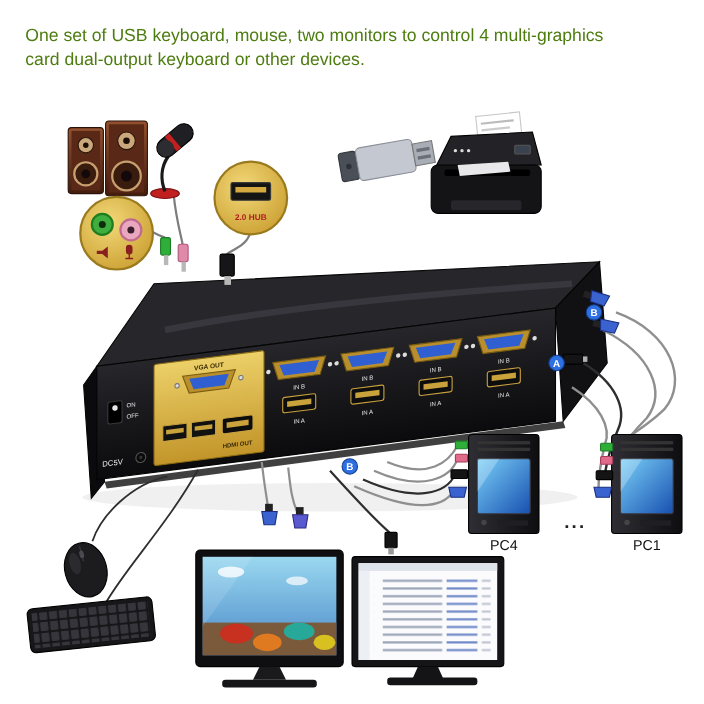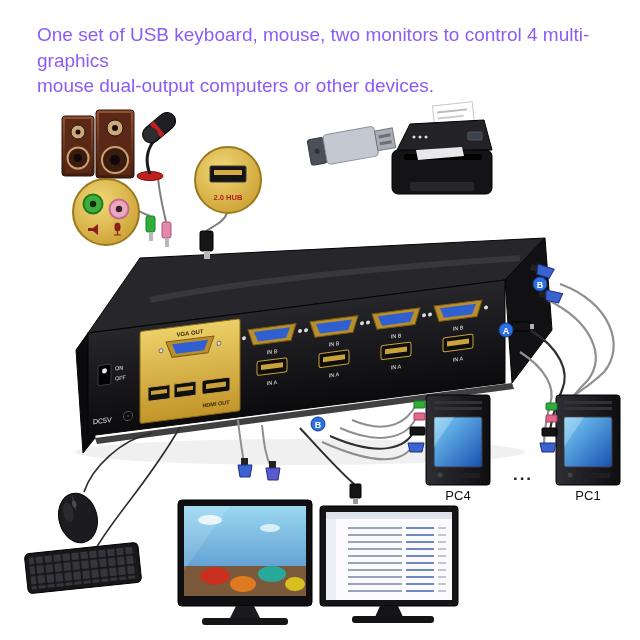--- a/index.html
+++ b/index.html
@@ -1,34 +1,34 @@
 <!DOCTYPE html>
 <html><head>
 <meta charset="utf-8">
 <style>
   html,body{margin:0;padding:0;background:#ffffff;}
   .canvas{position:relative;width:640px;height:640px;background:#ffffff;overflow:hidden;
           font-family:"Liberation Sans", sans-serif;}
-  .title{position:absolute;left:37px;top:22px;width:596px;font-size:19px;line-height:1.35;
-         color:#8b5cf6;}
+  .title{position:absolute;left:23px;top:22px;width:596px;font-size:16px;line-height:1.35;
+         color:#4d7c0f;}
   svg{position:absolute;left:0;top:0;}
   svg text{font-family:"Liberation Sans", sans-serif;}
   .lbl-w{fill:#e8e8e8;font-size:5.5px;}
   .lbl-dk{fill:#3a2a08;font-size:6px;font-weight:bold;}
   .pc-lbl{fill:#111;font-size:13px;}
   .badge-t{fill:#fff;font-size:9px;font-weight:bold;}
 </style>
 </head>
 <body>
 
 <div class="canvas">
 
   <div class="title">
     <div>One set of USB keyboard, mouse, two monitors to control 4 multi-graphics</div>
-    <div>mouse dual-output computers or other devices.</div>
+    <div>card dual-output keyboard or other devices.</div>
   </div>
 
   <svg width="640" height="640" viewBox="0 0 640 640">
     <defs>
       <linearGradient id="gold" x1="0" y1="0" x2="0" y2="1">
         <stop offset="0" stop-color="#ecd068"></stop>
           <stop offset="1" stop-color="#c2952a"></stop>
       </linearGradient>
       <radialGradient id="gold2" cx="0.4" cy="0.35" r="0.8">
         <stop offset="0" stop-color="#f2d878"></stop>

